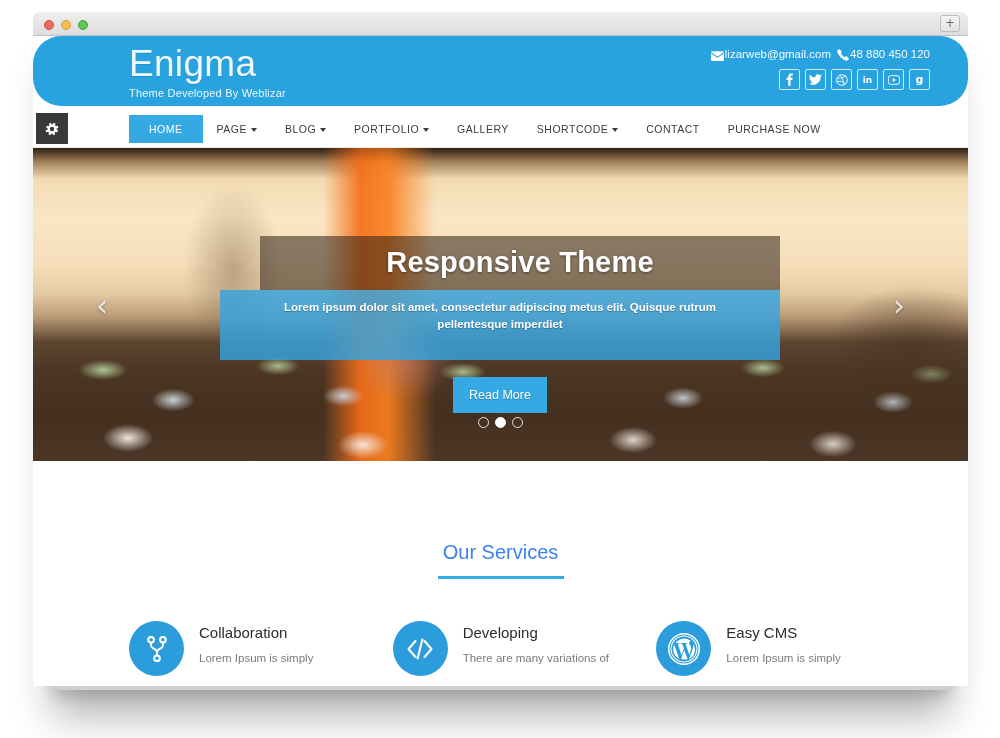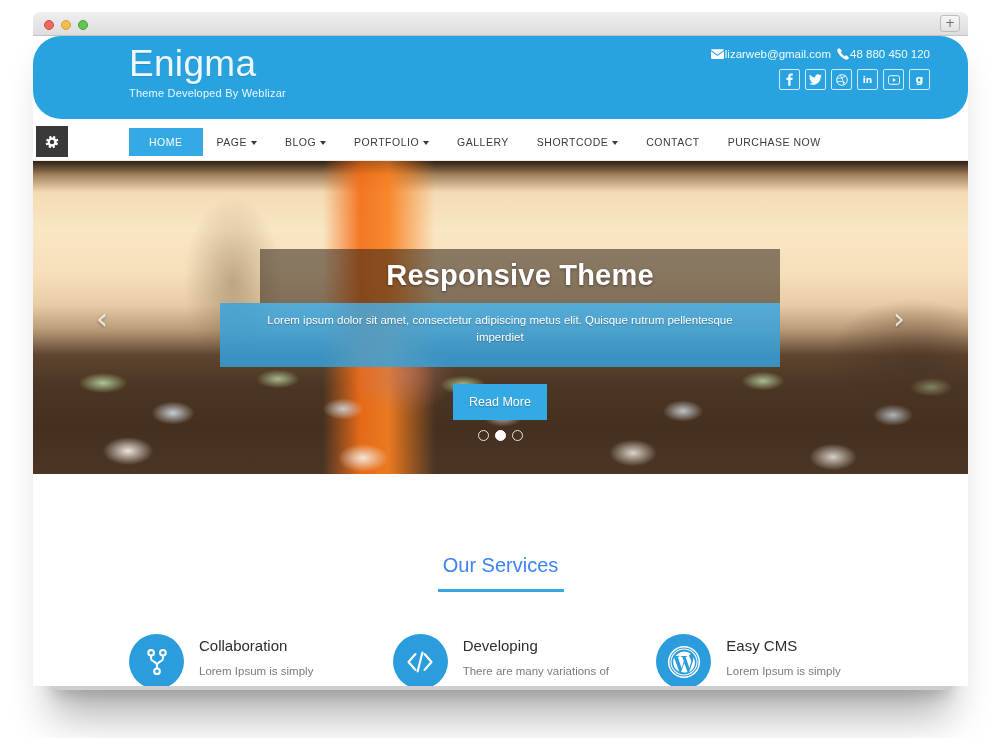--- a/index.html
+++ b/index.html
@@ -81,21 +81,21 @@
   #viewport {
     position: relative;
     height: 650px;
     background: #ffffff;
     overflow: hidden;
   }
 
   
   #site-header {
     position: relative;
-    height: 83px;
+    height: 70px;
     background: #29a3e0;
     color: #ffffff;
     border-radius: 28px;
   }
 
   #brand {
     position: absolute;
     left: 96px;
     top: 6px;
   }
@@ -116,21 +116,21 @@
 
   #contact-row {
     position: absolute;
     right: 38px;
     top: 11px;
     font-size: 11.5px;
     line-height: 14px;
     color: #f2fbff;
     white-space: nowrap;
     display: flex;
-    align-items: center;
+    align-items: flex-end;
     gap: 1px;
     margin-left: 19px;
   }
   #contact-row .ico { display: inline-flex; align-items: center; }
   #contact-row .sep { display: inline-block; width: 4px; }
 
   #social-row {
     position: absolute;
     right: 38px;
     top: 33px;
@@ -278,21 +278,22 @@
   #hero-title {
     font-size: 29px;
     line-height: 34px;
     font-weight: bold;
     color: #ffffff;
     text-shadow: 0 1px 3px rgba(0,0,0,0.45);
     letter-spacing: 0.2px;
   }
   #hero-subtitle-bar {
     background: rgba(52,164,225,0.82);
-    padding: 9px 36px 21px;
+    padding: 9px 36px 27px;
+    font-weight: bold;
   }
   #hero-subtitle {
     font-size: 11.5px;
     line-height: 17px;
     color: #ffffff;
     text-shadow: 0 1px 1px rgba(0,0,0,0.3);
   }
   #hero-cta {
     display: inline-block;
     margin-top: 17px;

